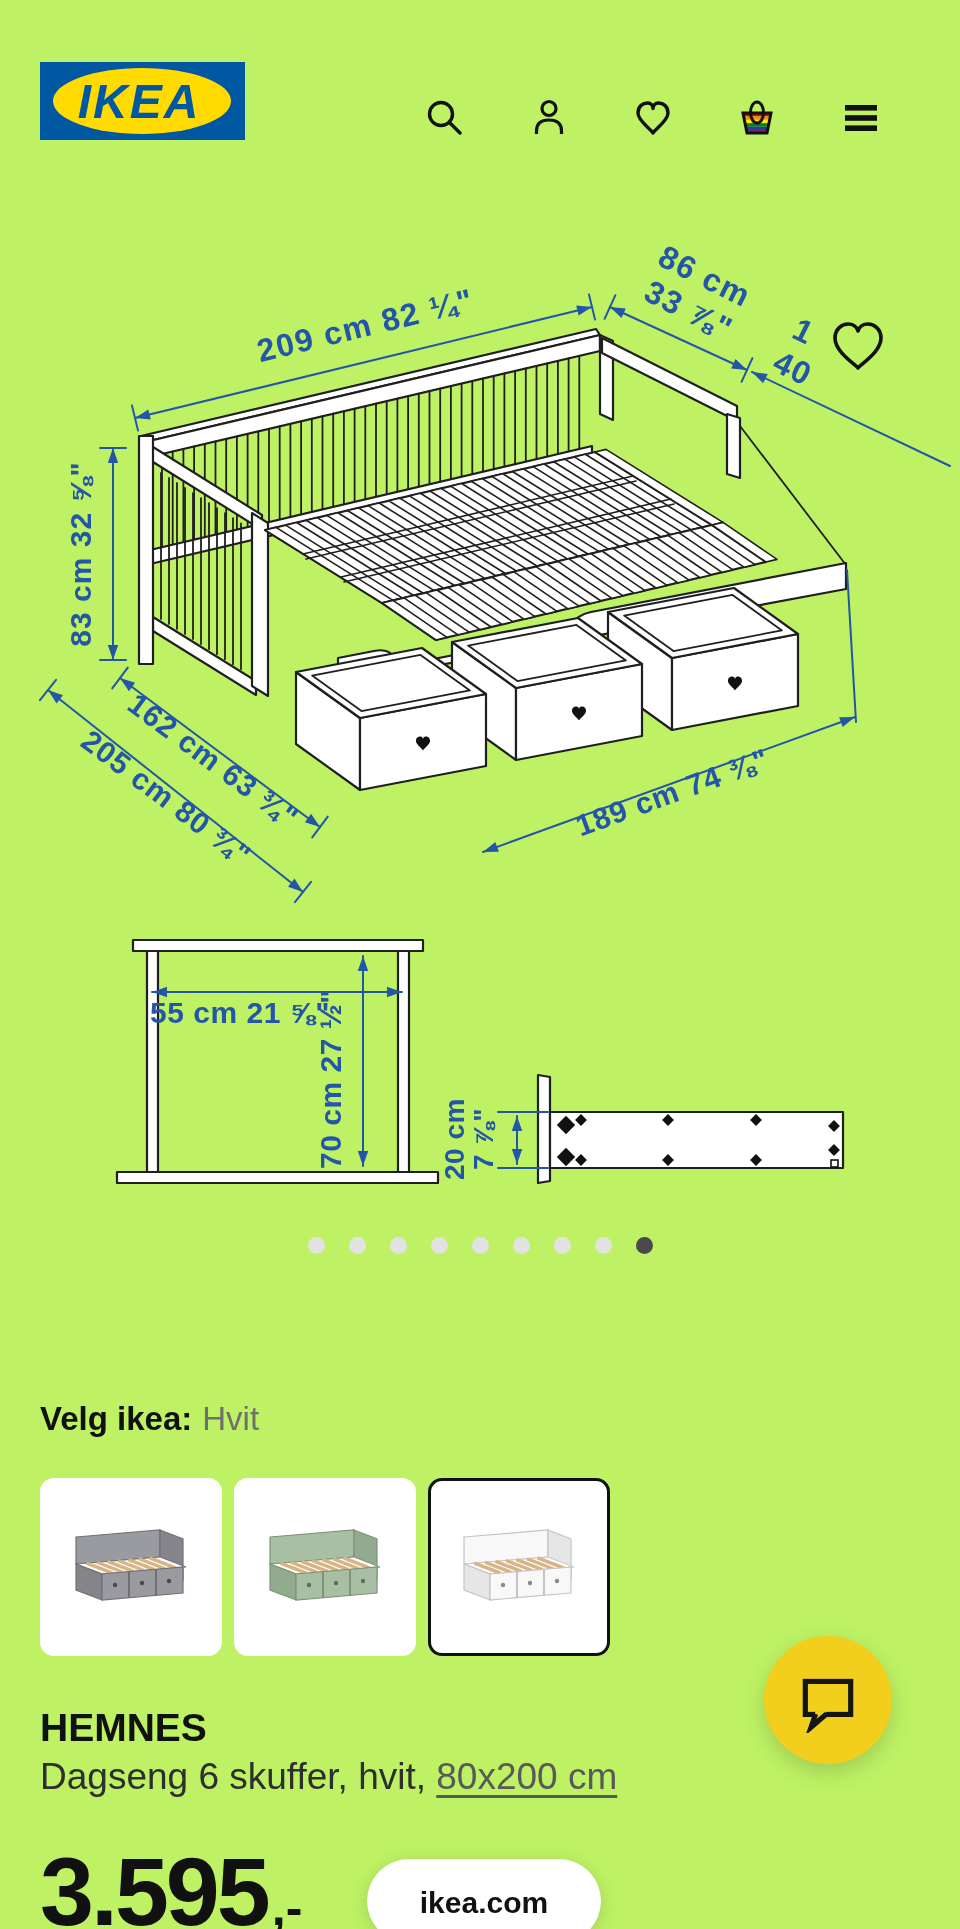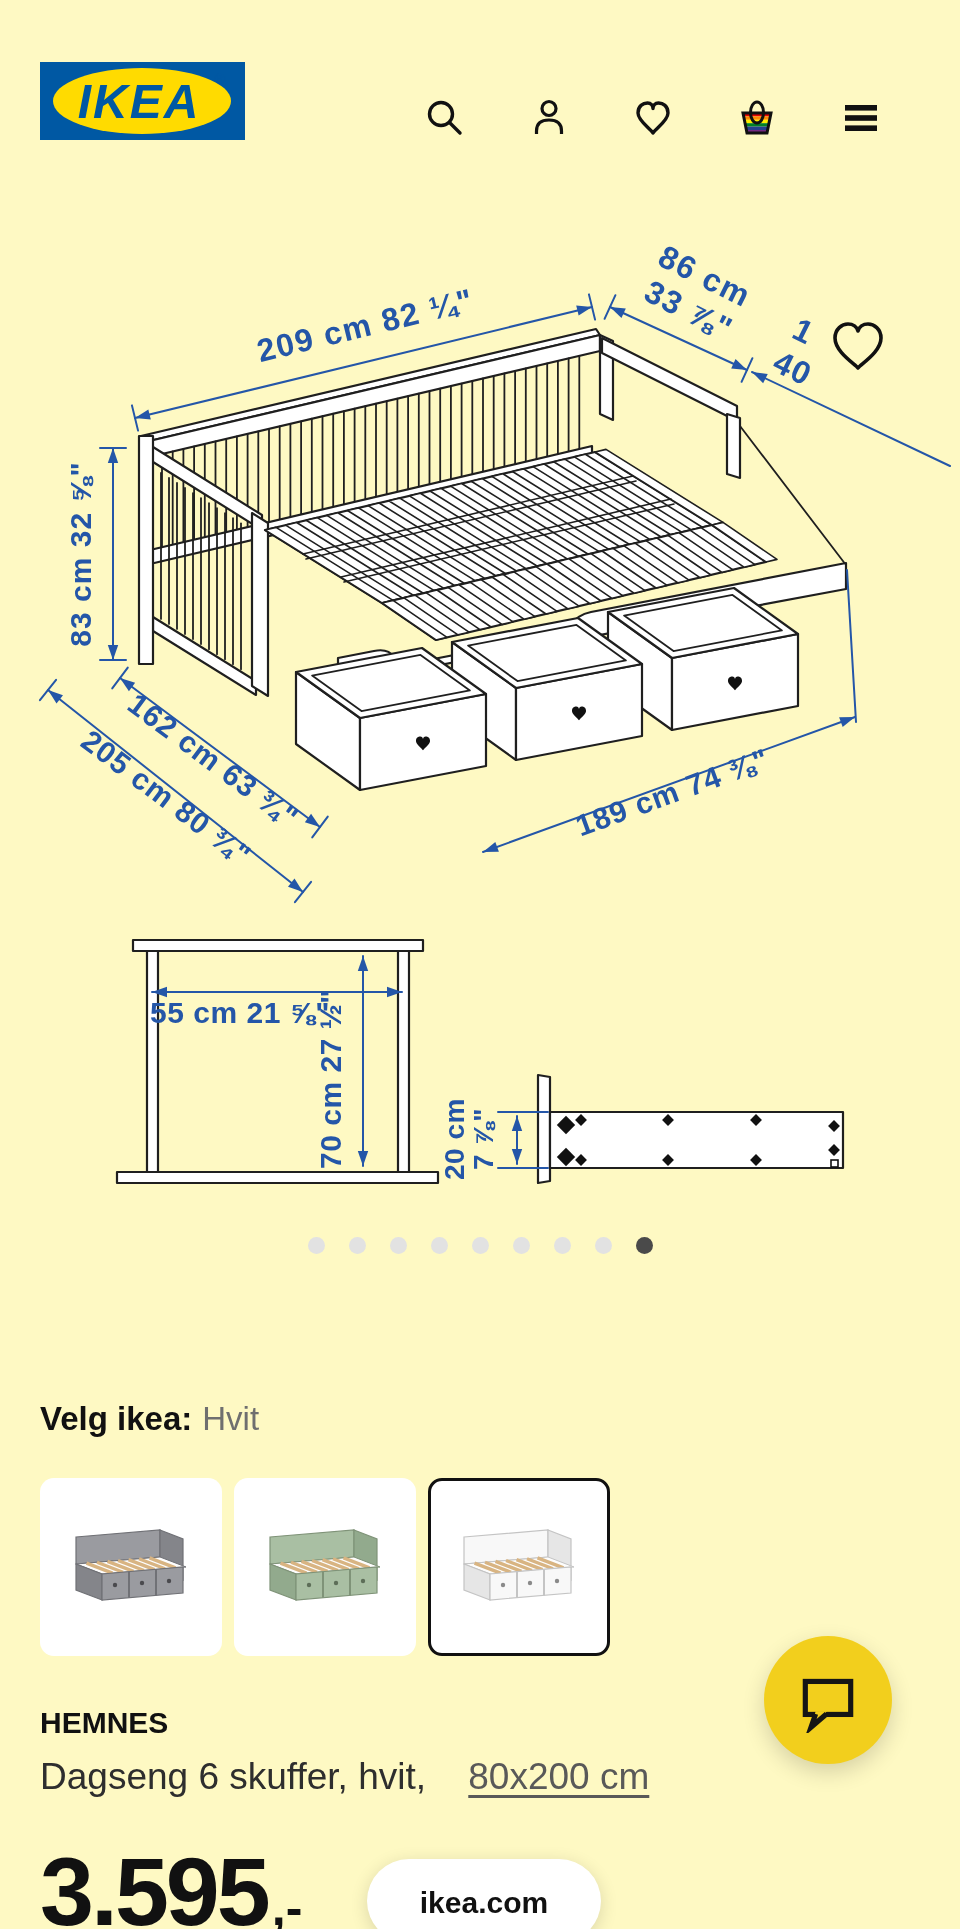--- a/index.html
+++ b/index.html
@@ -1,37 +1,37 @@
 <!DOCTYPE html>
 <html><head>
 <meta charset="utf-8">
 <style>
   html,body{margin:0;padding:0;}
   body{width:960px;height:1929px;background:#fff;font-family:"Liberation Sans",sans-serif;overflow:hidden;position:relative;}
-  .screen{position:absolute;inset:0;background:#fef9c3;}
+  .screen{position:absolute;inset:0;background:#bef264;}
   
   .logo{position:absolute;left:40px;top:62px;width:205px;height:78px;cursor:pointer;}
   .hicons{position:absolute;top:96px;left:423px;display:flex;gap:60px;}
   .hicons button{width:44px;height:44px;border:none;background:none;padding:0;cursor:pointer;}
   
   #drawing{position:absolute;left:0;top:180px;}
   
   .dots{position:absolute;top:1237px;left:0;width:960px;display:flex;justify-content:center;gap:24px;}
   .dot{width:17px;height:17px;border-radius:50%;}
   
   .color-label{position:absolute;left:40px;top:1400px;font-size:33px;color:#111;}
   .color-label .lab{font-weight:bold;}
   .color-label .val{color:#6f6f6f;margin-left:10px;}
   .swatches{position:absolute;left:40px;top:1478px;display:flex;gap:12px;}
   .swatch{width:182px;height:178px;display:flex;align-items:center;justify-content:center;box-sizing:border-box;border-radius:14px;cursor:pointer;background:#fff;}
   .swatch.selected{border:3.5px solid #111;}
   
-  .brand{position:absolute;left:40px;top:1706px;font-size:30px;font-weight:bold;color:#111;margin:0;}
+  .brand{position:absolute;left:40px;top:1706px;font-size:39px;font-weight:bold;color:#111;margin:0;}
   .subtitle{position:absolute;left:40px;top:1756px;font-size:37px;color:#2e2e2e;margin:0;}
-  .subtitle a{color:#595959;text-decoration:underline;text-underline-offset:6px;cursor:pointer;margin-left:32px;}
+  .subtitle a{color:#595959;text-decoration:underline;text-underline-offset:6px;cursor:pointer;}
   .price{position:absolute;left:40px;top:1836px;color:#111;}
   .price .main{font-size:97px;font-weight:bold;letter-spacing:-3px;}
   .price .suffix{font-size:50px;font-weight:600;margin-left:4px;}
   
   .fab{position:absolute;left:764px;top:1636px;width:128px;height:128px;border-radius:50%;border:none;box-shadow:0 8px 22px rgba(0,0,0,.16);display:flex;align-items:center;justify-content:center;cursor:pointer;}
   
   .pill{position:absolute;left:367px;top:1859px;width:234px;height:84px;border-radius:42px;background:#fff;box-shadow:0 4px 18px rgba(0,0,0,.14);display:flex;justify-content:center;cursor:pointer;}
   .pill span{font-size:30px;font-weight:600;color:#111;margin-top:27px;}
   svg text{font-family:"Liberation Sans",sans-serif;}
 </style>

